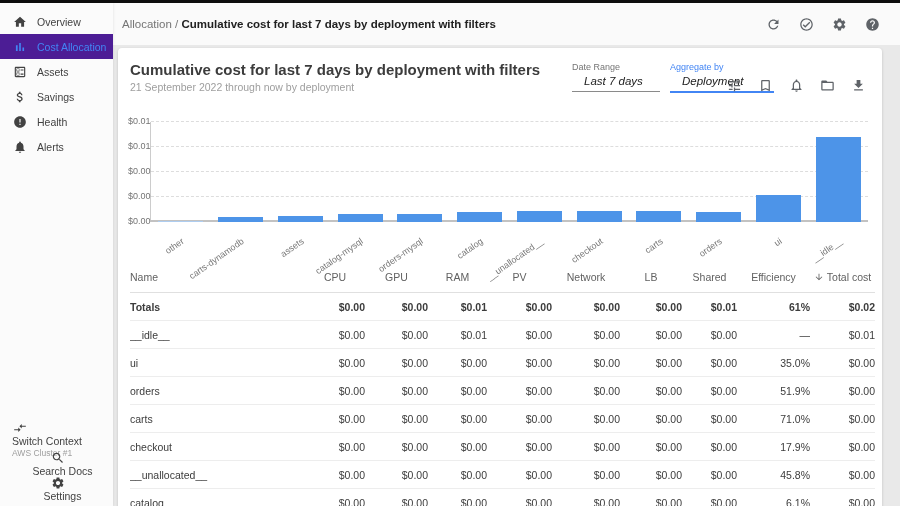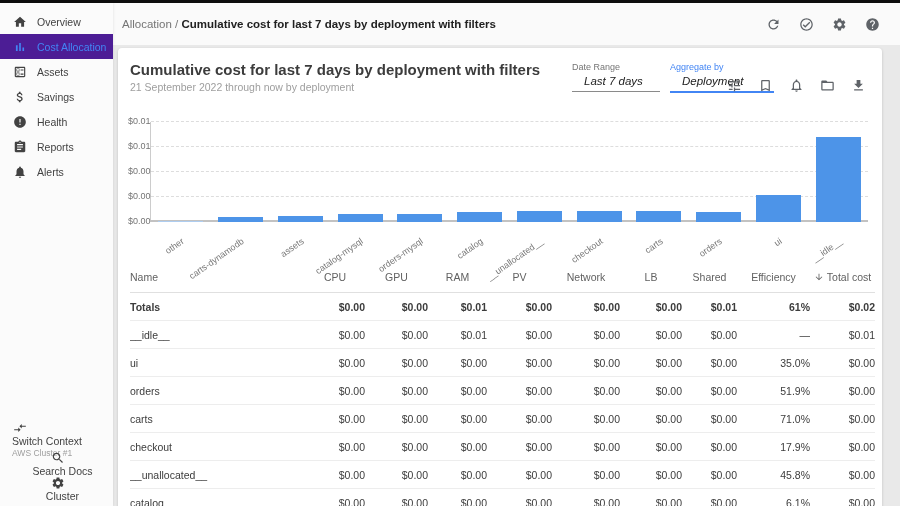--- a/index.html
+++ b/index.html
@@ -118,28 +118,20 @@
         <span class="ic">
           <svg viewBox="0 0 24 24">
             <path d="M12 2C6.48 2 2 6.48 2 12s4.48 10 10 10 10-4.48 10-10S17.52 2 12 2zm1 15h-2v-2h2v2zm0-4h-2V7h2v6z"></path>
           </svg>
         </span>
         <span class="lbl">Health</span>
       </div>
       <div class="side-item">
         <span class="ic">
           <svg viewBox="0 0 24 24">
-            <path d="M19 3h-4.18C14.4 1.84 13.3 1 12 1c-1.3 0-2.4.84-2.82 2H5c-1.1 0-2 .9-2 2v14c0 1.1.9 2 2 2h14c1.1 0 2-.9 2-2V5c0-1.1-.9-2-2-2zm-7 0c.55 0 1 .45 1 1s-.45 1-1 1-1-.45-1-1 .45-1 1-1zm2 14H7v-2h7v2zm3-4H7v-2h10v2zm0-4H7V7h10v2z"></path>
-          </svg>
-        </span>
-        <span class="lbl">Reports</span>
-      </div>
-      <div class="side-item">
-        <span class="ic">
-          <svg viewBox="0 0 24 24">
             <path d="M12 22c1.1 0 2-.9 2-2h-4c0 1.1.89 2 2 2zm6-6v-5c0-3.07-1.64-5.64-4.5-6.32V4c0-.83-.67-1.5-1.5-1.5s-1.5.67-1.5 1.5v.68C7.63 5.36 6 7.92 6 11v5l-2 2v1h16v-1l-2-2z"></path>
           </svg>
         </span>
         <span class="lbl">Alerts</span>
       </div>
     </div>
   <div class="side-footer" id="side-footer">
       <div class="side-item two-line">
         <span class="ic">
           <svg viewBox="0 0 24 24">
@@ -161,21 +153,21 @@
           <div class="lbl">Search Docs</div>
         </span>
       </div>
       <div class="side-item">
         <span class="ic">
           <svg viewBox="0 0 24 24">
             <path d="M19.14 12.94c.04-.3.06-.61.06-.94 0-.32-.02-.64-.07-.94l2.03-1.58c.18-.14.23-.41.12-.61l-1.92-3.32c-.12-.22-.37-.29-.59-.22l-2.39.96c-.5-.38-1.03-.7-1.62-.94l-.36-2.54c-.04-.24-.24-.41-.48-.41h-3.84c-.24 0-.43.17-.47.41l-.36 2.54c-.59.24-1.13.57-1.62.94l-2.39-.96c-.22-.08-.47 0-.59.22L2.74 8.87c-.12.21-.08.47.12.61l2.03 1.58c-.05.3-.09.63-.09.94s.02.64.07.94l-2.03 1.58c-.18.14-.23.41-.12.61l1.92 3.32c.12.22.37.29.59.22l2.39-.96c.5.38 1.03.7 1.62.94l.36 2.54c.05.24.24.41.48.41h3.84c.24 0 .44-.17.47-.41l.36-2.54c.59-.24 1.13-.56 1.62-.94l2.39.96c.22.08.47 0 .59-.22l1.92-3.32c.12-.22.07-.47-.12-.61l-2.01-1.58zM12 15.6c-1.98 0-3.6-1.62-3.6-3.6s1.62-3.6 3.6-3.6 3.6 1.62 3.6 3.6-1.62 3.6-3.6 3.6z"></path>
           </svg>
         </span>
         <span>
-          <div class="lbl">Cluster</div>
+          <div class="lbl">Settings</div>
         </span>
       </div>
     </div>
 </nav>
 
 <header class="topbar">
   <div class="crumbs">
     <span>Allocation</span>
     <span>/</span>
     <span class="page">Cumulative cost for last 7 days by deployment with filters</span>

